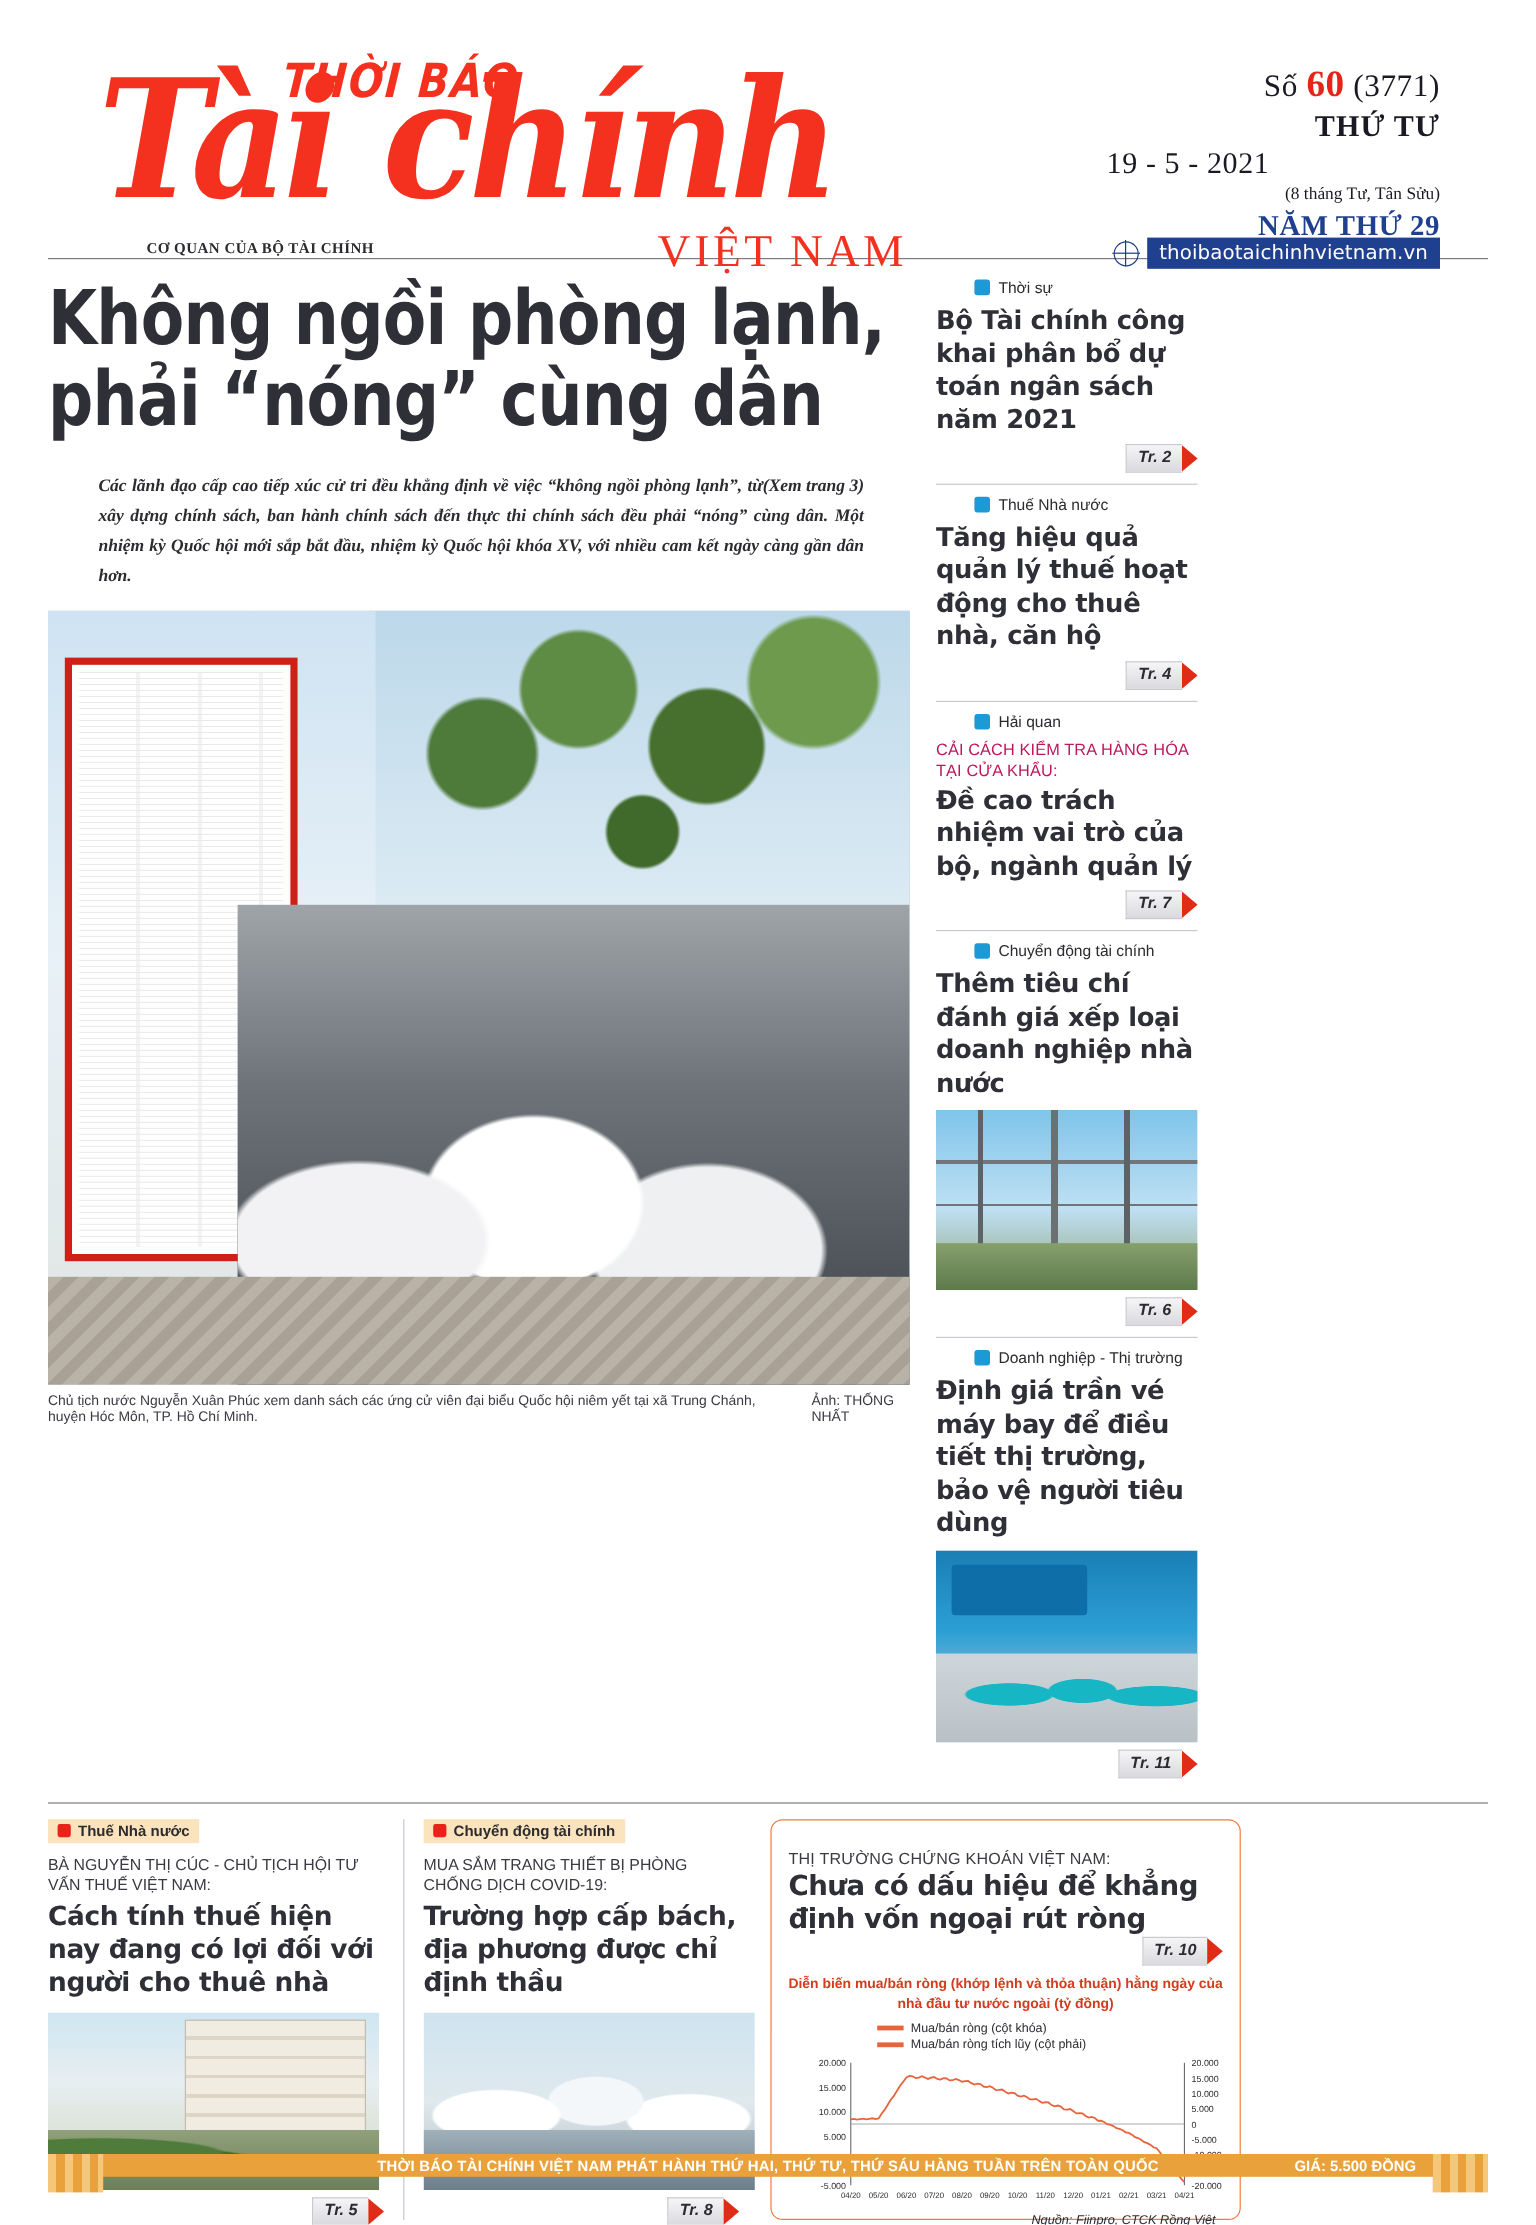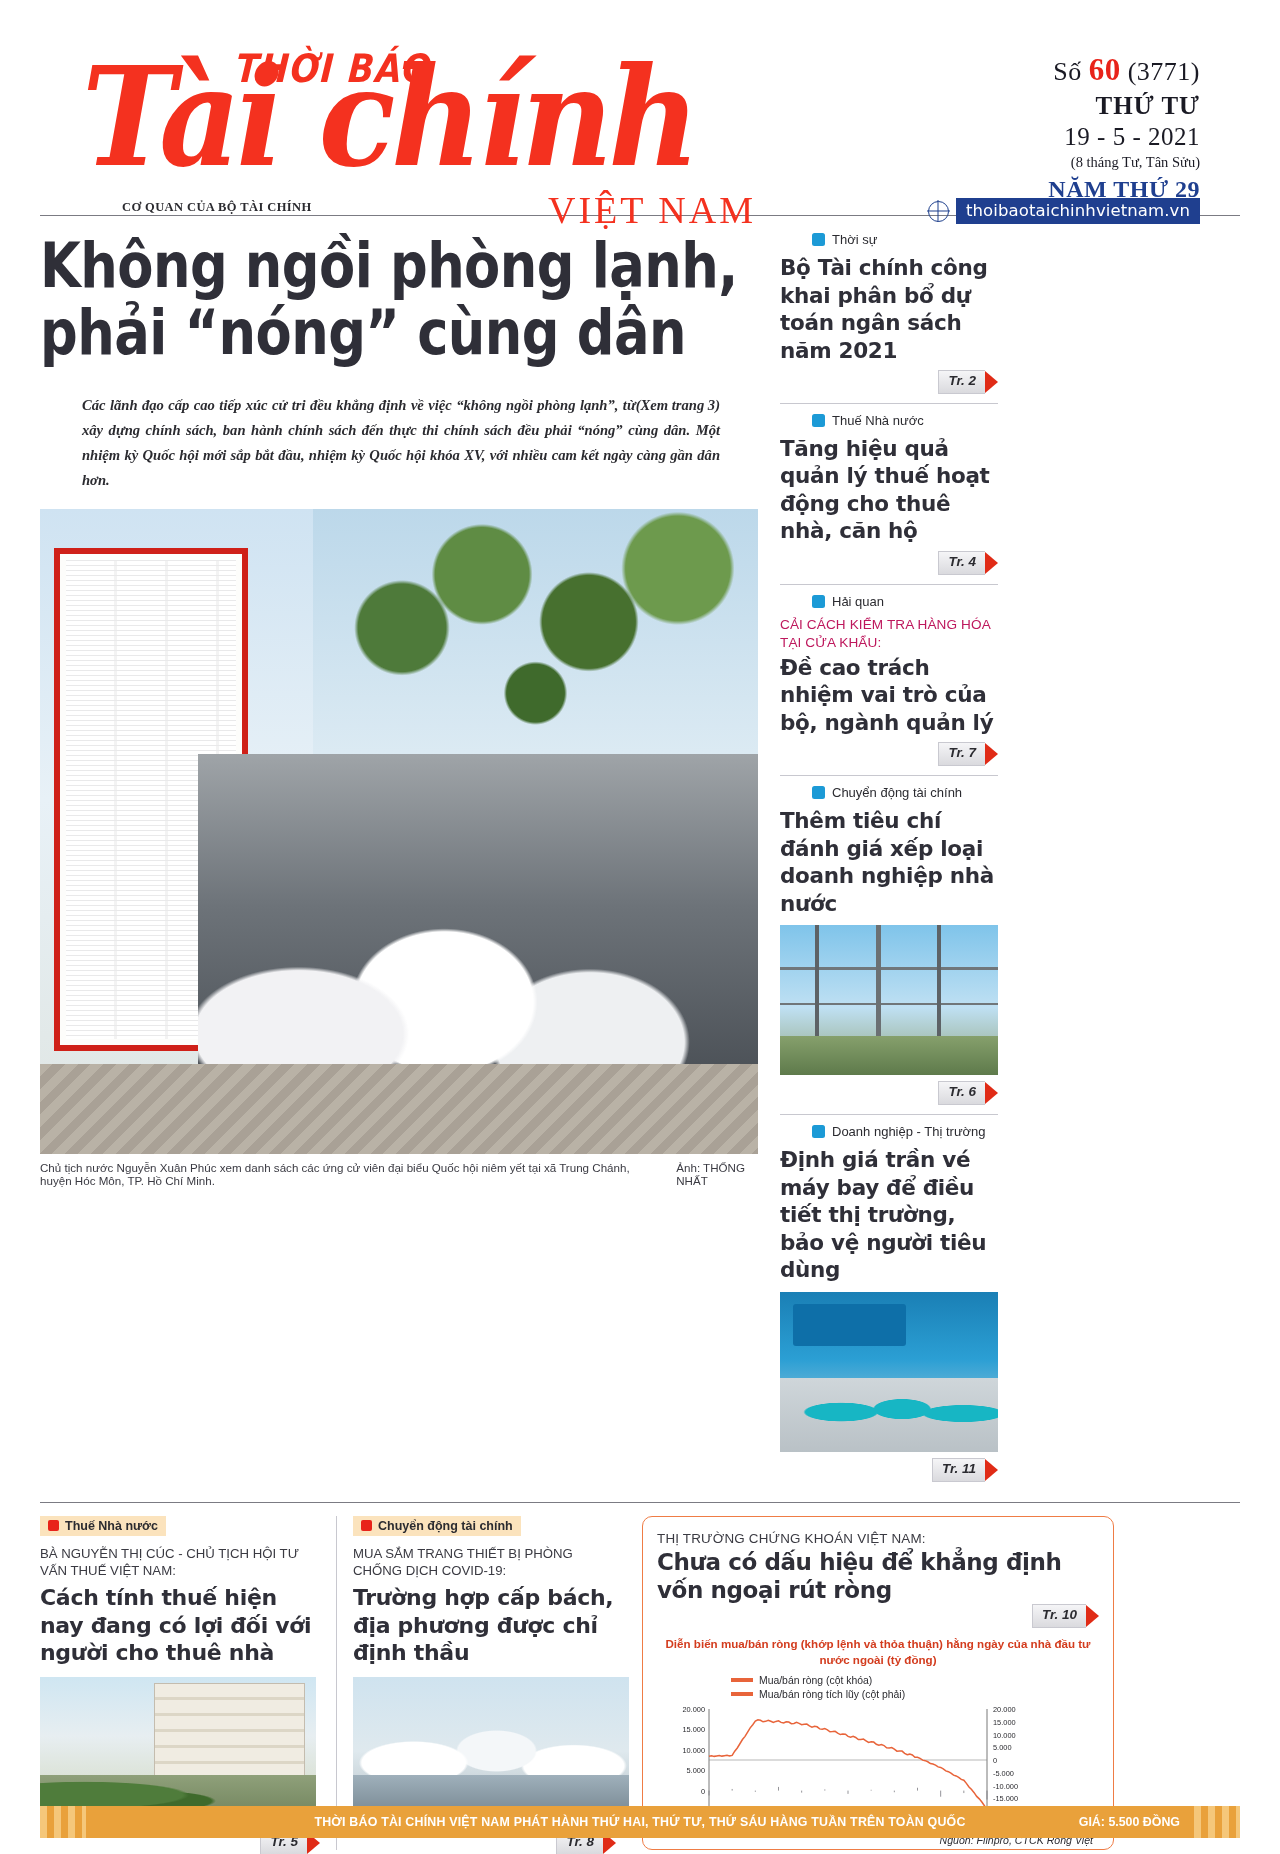--- a/index.html
+++ b/index.html
@@ -92,21 +92,21 @@
     right: 40px;
     top: 52px;
     width: 420px;
     text-align: right;
     font-family: "Liberation Serif", serif;
     color: #1a1a24;
   }
   .issue-line1 { font-size: 26px; letter-spacing: .5px; }
   .issue-line1 .num { color: #e8231a; font-weight: 700; font-size: 31px; }
   .issue-line2 { font-size: 25px; font-weight: 700; letter-spacing: 1px; margin-top: 4px; }
-  .issue-line3 { font-size: 25px; margin-top: 3px; letter-spacing: .5px; }
+  .issue-line3 { font-size: 25px; margin-top: 3px; letter-spacing: .5px; text-align: center; }
   .issue-line4 { font-size: 14.5px; margin-top: 3px; }
   .issue-line5 {
     font-size: 24px; font-weight: 700; color: #1f3f8f;
     margin-top: 5px; letter-spacing: .5px;
   }
 
   .url-bar {
     position: absolute;
     right: 40px;
     top: 198px;
@@ -250,24 +250,24 @@
   .b-over { font-size: 13.2px; line-height: 1.34; color: #3a3a42; }
   .b-title {
     font-family: "DejaVu Sans", sans-serif;
     font-size: 22px; line-height: 1.26; font-weight: 700;
     color: #2f2f38; margin-top: 4px; letter-spacing:-.3px;
   }
   .b-photo { width: 276px; height: 148px; margin-top: 10px; position: relative; overflow: hidden; }
 
   
   .chart-card {
-    width: 472px; flex: none; margin-left: 10px;
+    width: 392px; flex: none; margin-left: 10px;
     border: 1.6px solid #ef7c45;
     border-radius: 10px;
-    padding: 14px 14px 8px;
+    padding: 24px 14px 8px;
     position: relative;
   }
   .cc-over { font-size: 13.4px; color: #3a3a42; letter-spacing:.2px; }
   .cc-title {
     font-family: "DejaVu Sans", sans-serif;
     font-size: 23px; font-weight: 700; line-height: 1.22;
     color: #2f2f38; margin-top: 2px; letter-spacing:-.4px;
   }
   .cc-badge { display:flex; justify-content:flex-end; margin-top: 0; }
 
@@ -283,22 +283,22 @@
 
   .chart-wrap { position: relative; height: 128px; margin-top: 2px; }
   .chart-src {
     text-align: right; font-size: 10.6px; font-style: italic;
     color: #2b2b30; margin-top: 3px; padding-right: 6px;
   }
 
   
   .footer {
     position: absolute;
-    left: 40px; right: 40px; bottom: 16px;
-    height: 32px;
+    left: 40px; right: 40px; bottom: 40px;
+    height: 19px;
     background: #e9a13b;
     display: flex; align-items: center; justify-content: center;
     color: #fff; font-size: 12.4px; font-weight: 700;
   }
   .footer .ribbon-l, .footer .ribbon-r {
     position: absolute; top: 0; width: 46px; height: 32px;
     background: repeating-linear-gradient(90deg,#f5c77a 0 7px,#e9a13b 7px 14px);
   }
   .footer .ribbon-l { left: 0; }
   .footer .ribbon-r { right: 0; }

